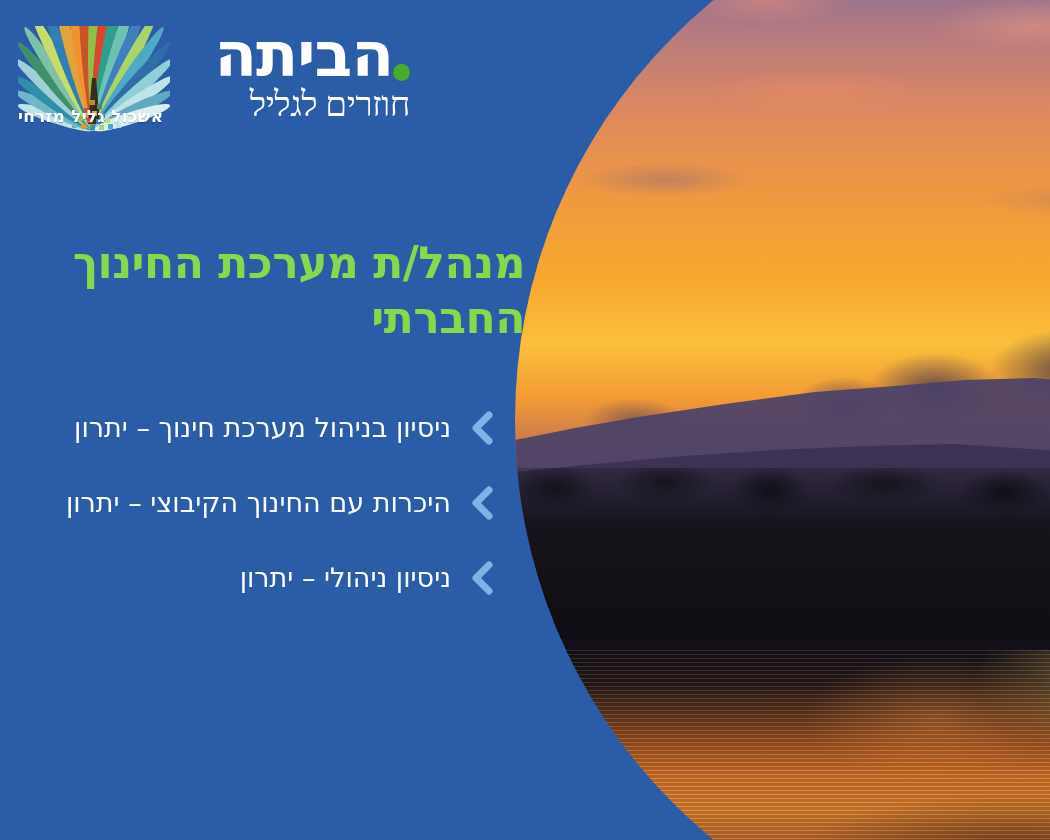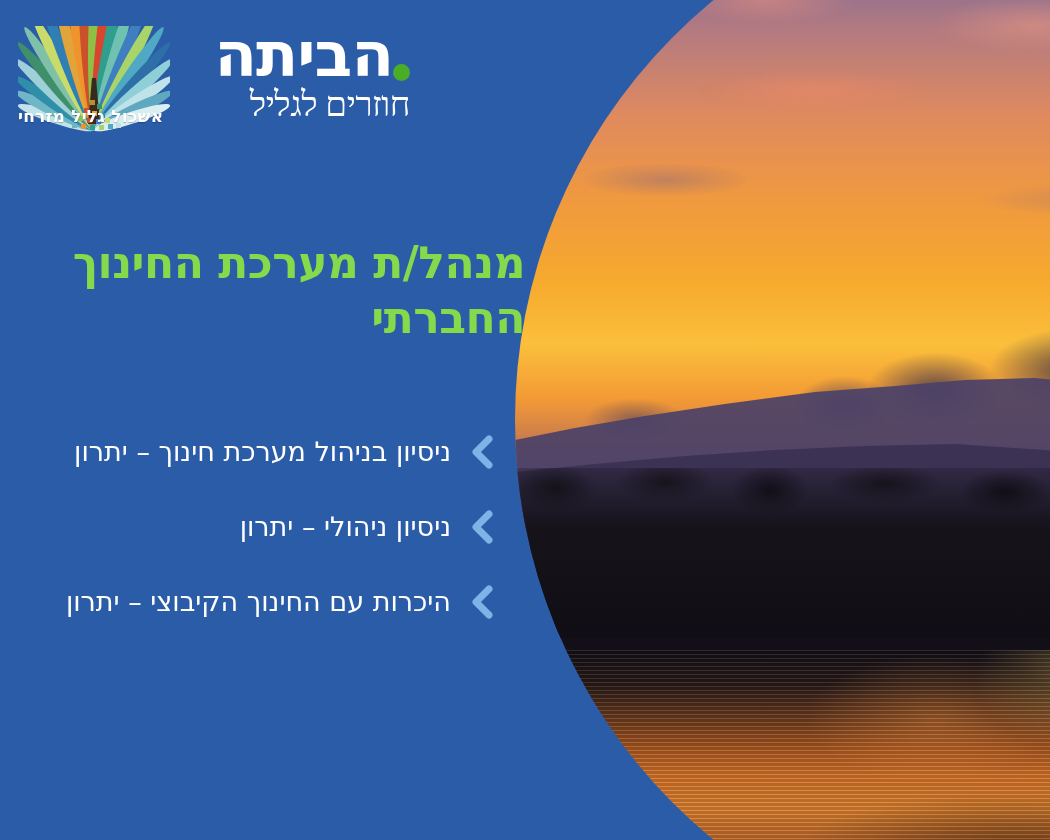--- a/index.html
+++ b/index.html
@@ -143,21 +143,21 @@
     text-align:right;letter-spacing:-.5px;font-family:Liberation Serif, serif;
   }
 
   .title{
     position:absolute;right:525px;top:206px;width:460px;
     direction:rtl;
     color:#86d94b;font-weight:bold;font-size:44px;line-height:1.25;
     letter-spacing:-.5px;
   }
 
-  .bullets{position:absolute;right:555px;top:434px;width:495px;direction:rtl;}
+  .bullets{position:absolute;right:555px;top:410px;width:495px;direction:rtl;}
   .bullet{
     display:flex;align-items:center;justify-content:flex-start;
     gap:18px;margin-bottom:39px;
   }
   .chev{flex:0 0 auto;width:26px;height:36px;display:block;}
   .bullet-text{
     color:#ffffff;font-size:27px;line-height:1.25;white-space:nowrap;
   }
 </style>
 </head>
@@ -303,25 +303,25 @@
       <svg class="chev" viewBox="0 0 26 36">
         <path d="M20 5 L7 18 L20 31" fill="none" stroke="#7fb3e8" stroke-width="7" stroke-linecap="round" stroke-linejoin="round"></path>
       </svg>
       <span class="bullet-text">ניסיון בניהול מערכת חינוך – יתרון</span>
     </div>
 
     <div class="bullet">
       <svg class="chev" viewBox="0 0 26 36">
         <path d="M20 5 L7 18 L20 31" fill="none" stroke="#7fb3e8" stroke-width="7" stroke-linecap="round" stroke-linejoin="round"></path>
       </svg>
-      <span class="bullet-text">ניסיון ניהולי – יתרון</span>
+      <span class="bullet-text">היכרות עם החינוך הקיבוצי – יתרון</span>
     </div>
 
     <div class="bullet">
       <svg class="chev" viewBox="0 0 26 36">
         <path d="M20 5 L7 18 L20 31" fill="none" stroke="#7fb3e8" stroke-width="7" stroke-linecap="round" stroke-linejoin="round"></path>
       </svg>
-      <span class="bullet-text">היכרות עם החינוך הקיבוצי – יתרון</span>
+      <span class="bullet-text">ניסיון ניהולי – יתרון</span>
     </div>
 
   </div>
 
 </div>
 
 </body></html>

